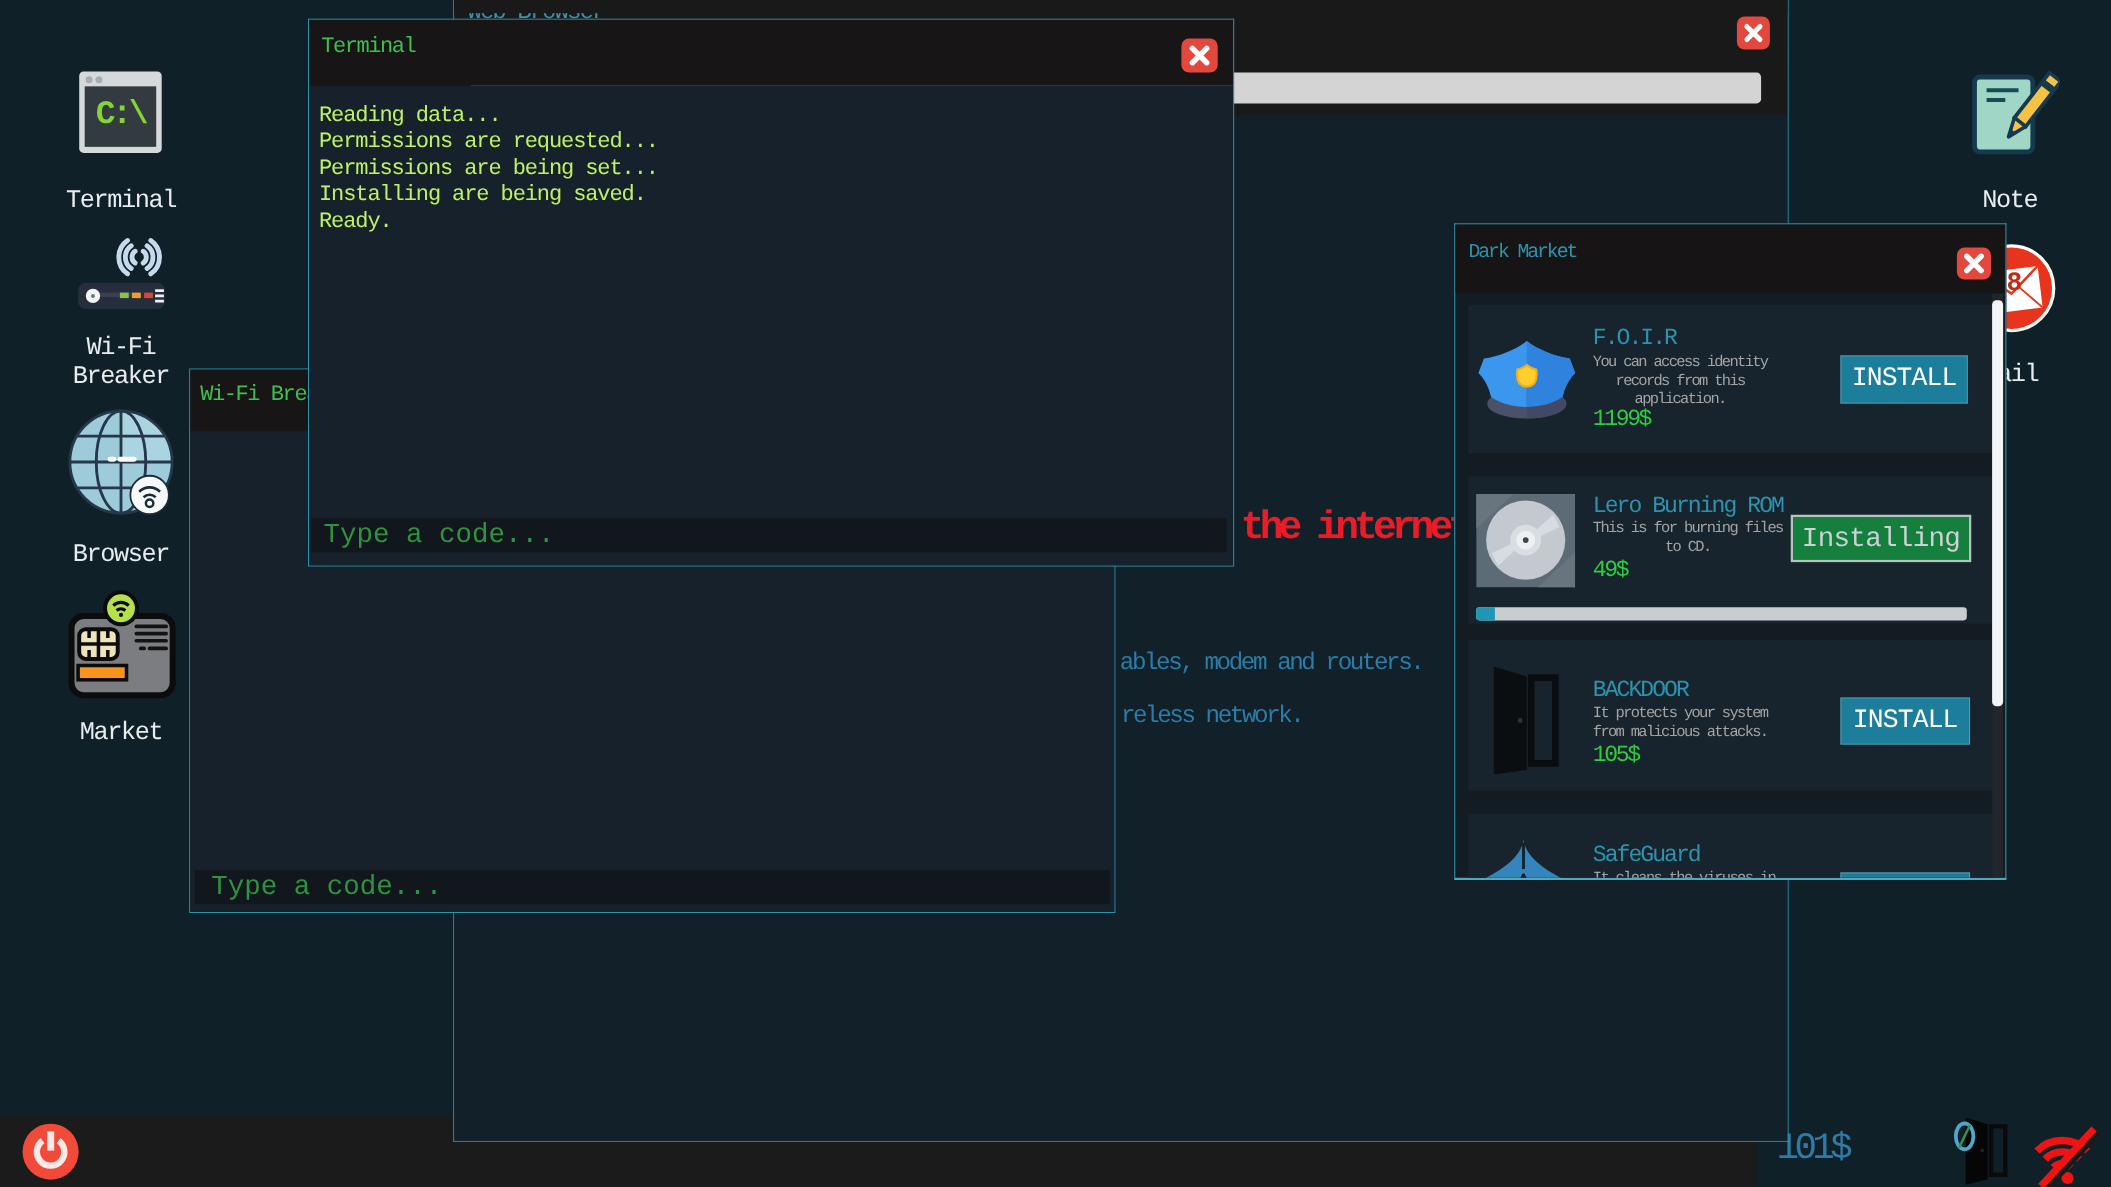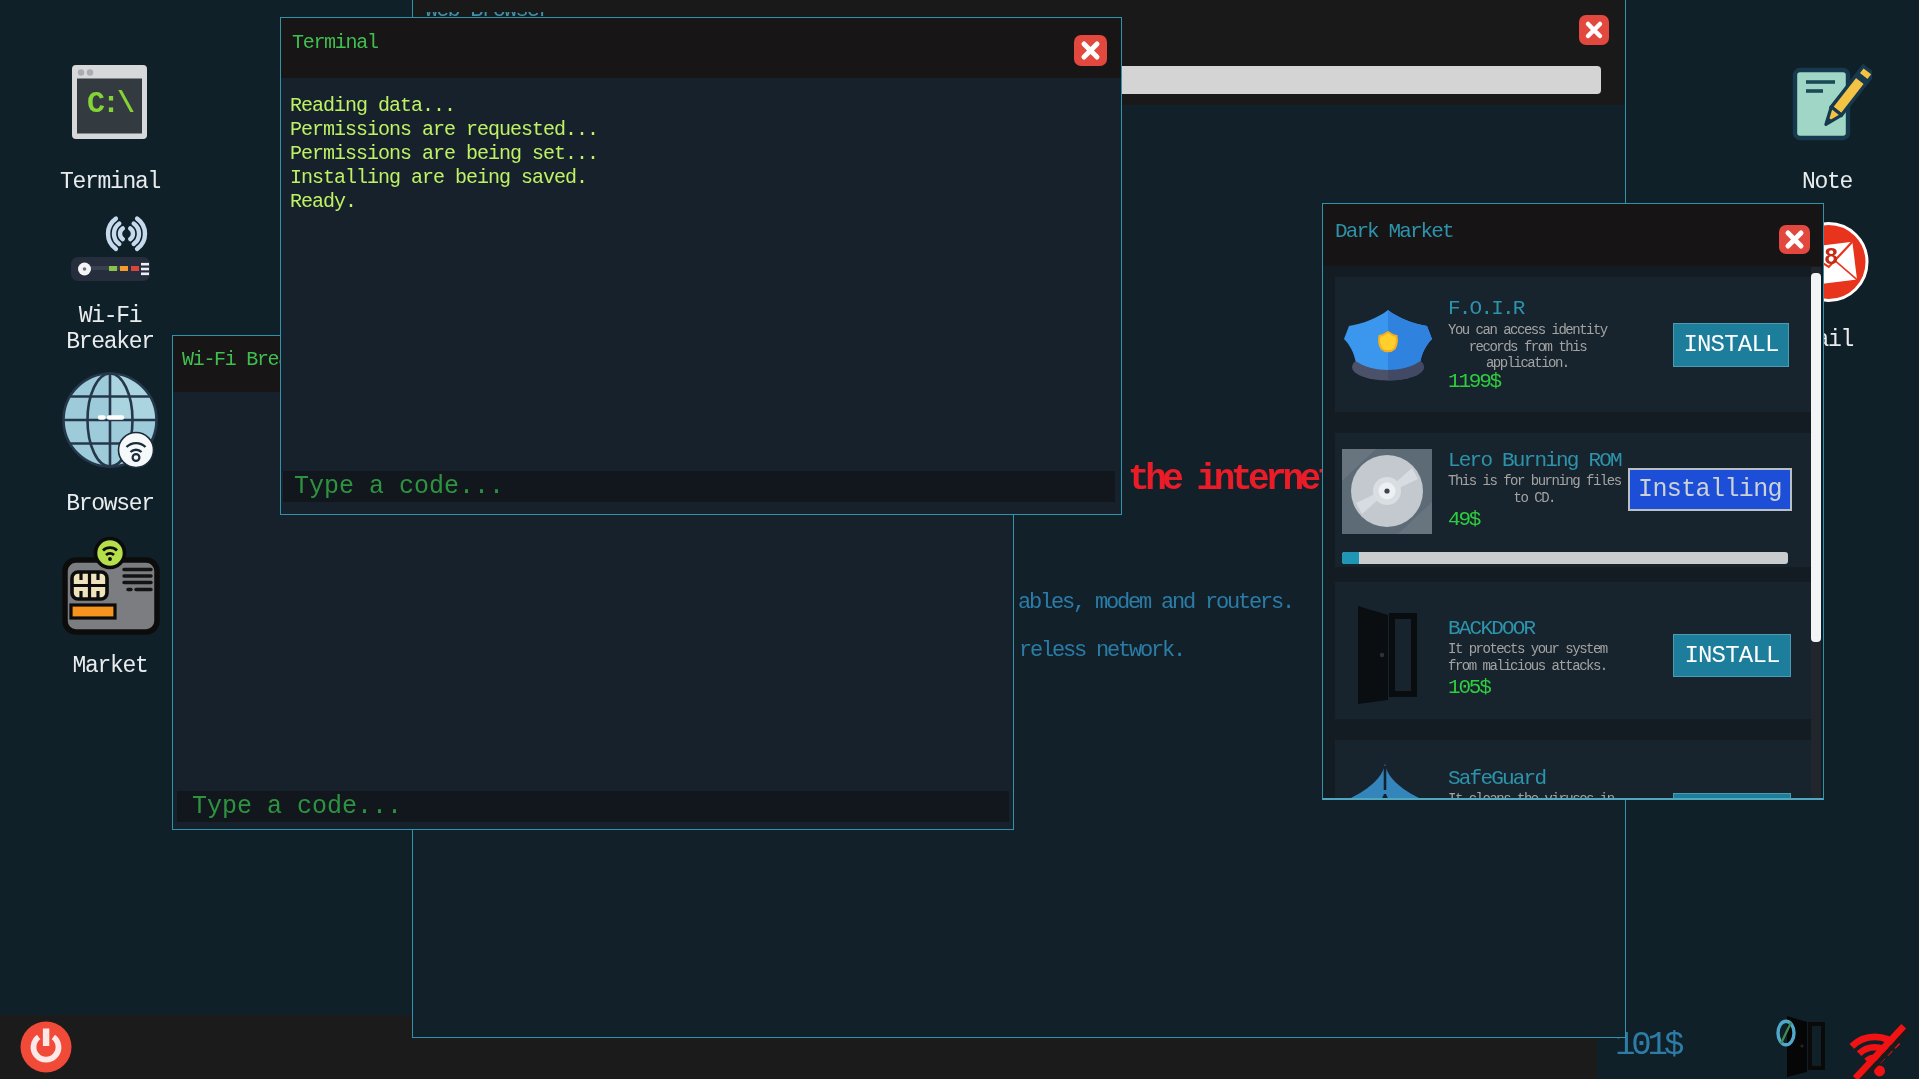--- a/index.html
+++ b/index.html
@@ -13,21 +13,21 @@
   .closebtn svg { position:absolute; left:0; top:0; }
   .content { position:absolute; background:#16212b; }
   .inputbar { position:absolute; background:#11171c; color:#2e9340; font-size:25px; letter-spacing:0px; }
   .termline { color:#bef264; font-size:20px; letter-spacing:-1.0px; height:24px; white-space:pre; }
   .label { position:absolute; color:#e9ecee; font-size:23px; letter-spacing:-1.3px; text-align:center; white-space:pre; }
   .item { background:#18242d; }
   .iname { position:absolute; left:113px; color:#2d93ad; font-size:21px; letter-spacing:-1.8px; white-space:pre; }
   .idesc { position:absolute; left:113px; color:#a3a3a3; font-size:14px; letter-spacing:-1.5px; line-height:16.5px; white-space:pre;text-align:center; }
   .iprice { position:absolute; left:113px; color:#2ecc3f; font-size:21px; letter-spacing:-2.2px; }
   .ibtn { position:absolute; background:#1d7e9c; border:1px solid rgba(255,255,255,0.22); color:#fff; font-size:24px; letter-spacing:-0.8px; text-align:center; }
-  .ibtn2 { position:absolute; background:#1d4ed8; border:2px solid #b9c0c4; color:#ccd2d5; font-size:25px; letter-spacing:-0.6px; text-align:center; }
+  .ibtn2 { position:absolute; background:#15803d; border:2px solid #b9c0c4; color:#ccd2d5; font-size:25px; letter-spacing:-0.6px; text-align:center; }
 </style>
 </head>
 <body>
 
 <div id="icons-left">
 
   <svg class="abs" style="left:71px; top:64px;" width="77" height="76" viewBox="0 0 77 76">
     <rect x="1" y="1" width="75" height="74" rx="4" fill="#d6d8da"></rect>
     <circle cx="10" cy="8.5" r="3.2" fill="#a9adb2"></circle>
     <circle cx="19" cy="8.5" r="3.2" fill="#a9adb2"></circle>
@@ -180,21 +180,21 @@
     <div class="termline">Permissions are requested...</div>
     <div class="termline">Permissions are being set...</div>
     <div class="termline">Installing are being saved.</div>
     <div class="termline">Ready.</div>
   </div>
   <div class="inputbar" style="left:2px; top:453px; width:832px; height:31px; line-height:31px; padding-left:11px;">Type a code...</div>
 </div>
 
 <div id="market" class="win" style="left:1322px; top:203px; width:502px; height:597px; z-index:30; background:#131c23; overflow:hidden; border-bottom:2px solid #4fa8bd;">
   <div class="titlebar" style="height:62px; background:#161414;"></div>
-  <div class="wtitle" style="left:12px; top:16px; color:#2d93ad; font-size:21px; letter-spacing:-1.9px;">Dark Market</div>
+  <div class="wtitle" style="left:12px; top:16px; color:#2d93ad; font-size:18px; letter-spacing:-1.9px;">Dark Market</div>
   <div class="closebtn" style="left:456px; top:21px; width:31px; height:29px;">
     <svg width="31" height="29">
         <path d="M9 8 L22 21 M22 8 L9 21" stroke="#ffffff" stroke-width="5" stroke-linecap="round"></path>
       </svg>
   </div>
   <div id="items">
 
     <div class="abs item" style="left:12px; top:73px; width:477px; height:135px;">
       <svg class="abs" style="left:7px; top:31px;" width="92" height="74" viewBox="0 0 92 74">
         <defs>

